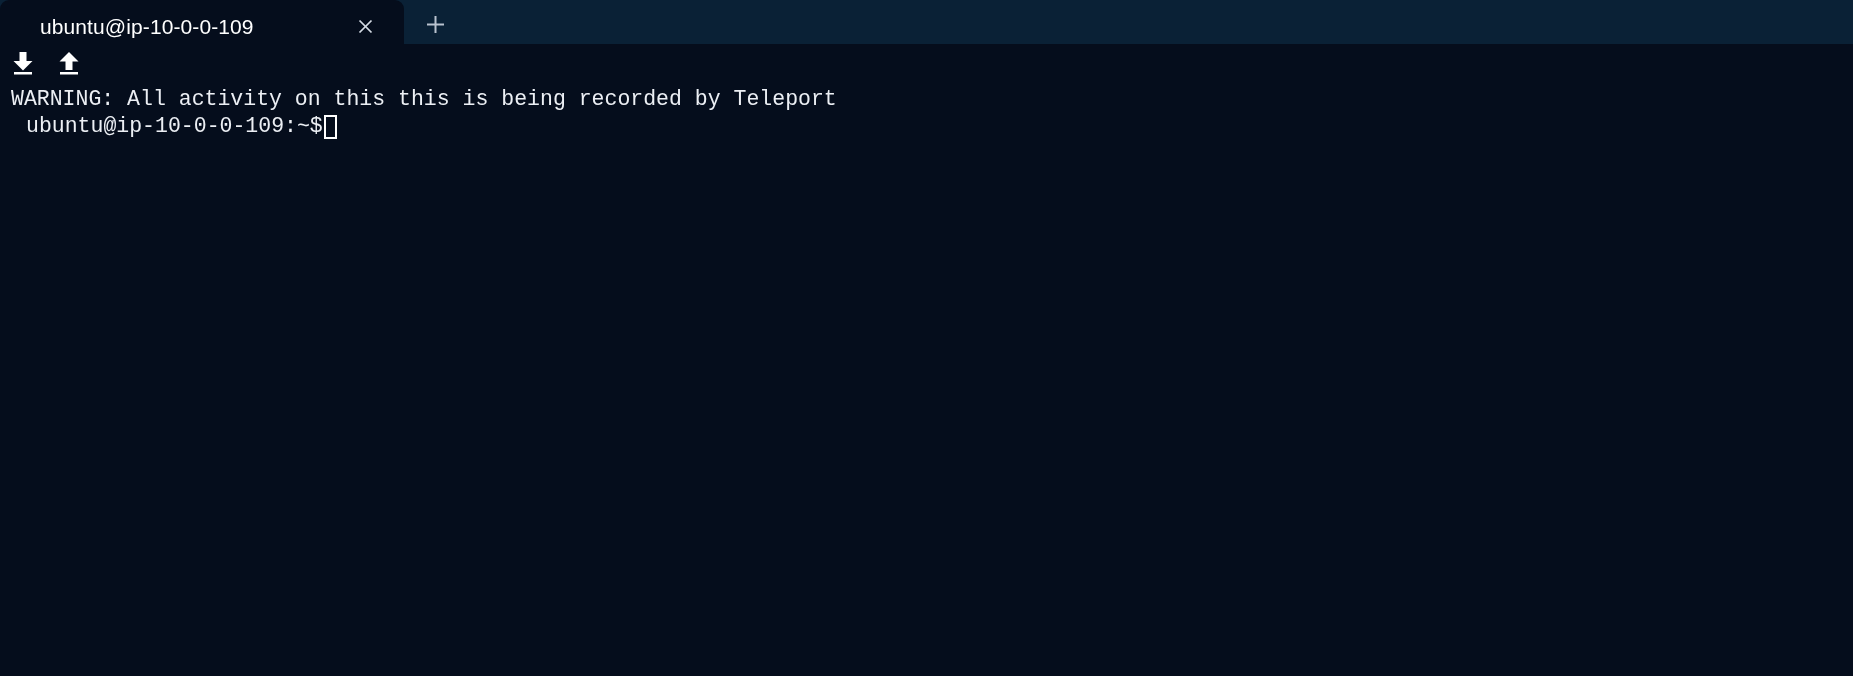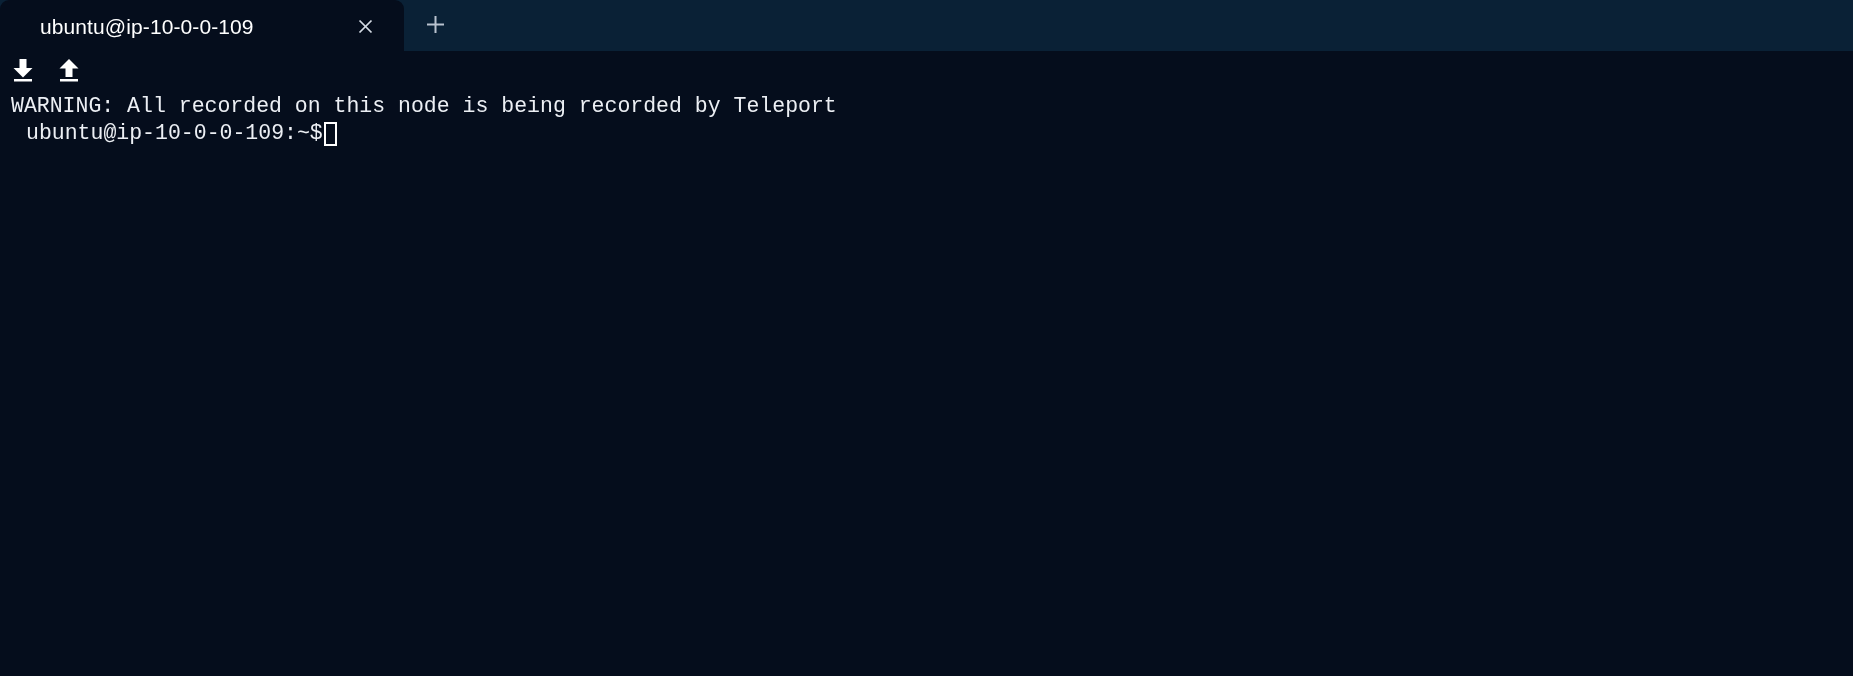--- a/index.html
+++ b/index.html
@@ -12,21 +12,21 @@
 
   body {
     background: #050d1c;
     font-family: "Liberation Sans", sans-serif;
   }
 
   
   .tabbar {
     display: flex;
     align-items: stretch;
-    height: 51px;
+    height: 44px;
     background: #0a2136;
     width: 100%;
   }
 
   .tab {
     display: flex;
     align-items: center;
     justify-content: space-between;
     width: 404px;
     height: 53px;
@@ -170,21 +170,21 @@
         <rect x="7.5" y="10" width="7" height="9" fill="currentColor"></rect>
         <rect x="2" y="21" width="18" height="2.5" fill="currentColor"></rect>
       </svg>
     </span>
   </div>
 
 </div>
 
 <div class="terminal">
 
-  <div class="term-line">WARNING: All recorded on this node is being recorded by Teleport</div>
+  <div class="term-line">WARNING: All activity on this this is being recorded by Teleport</div>
 
   <div class="term-line prompt-line">
     <span>ubuntu@ip-10-0-0-109:~$</span>
     <span></span>
     <span class="cursor"></span>
   </div>
 
 </div>
 
 </body></html>

